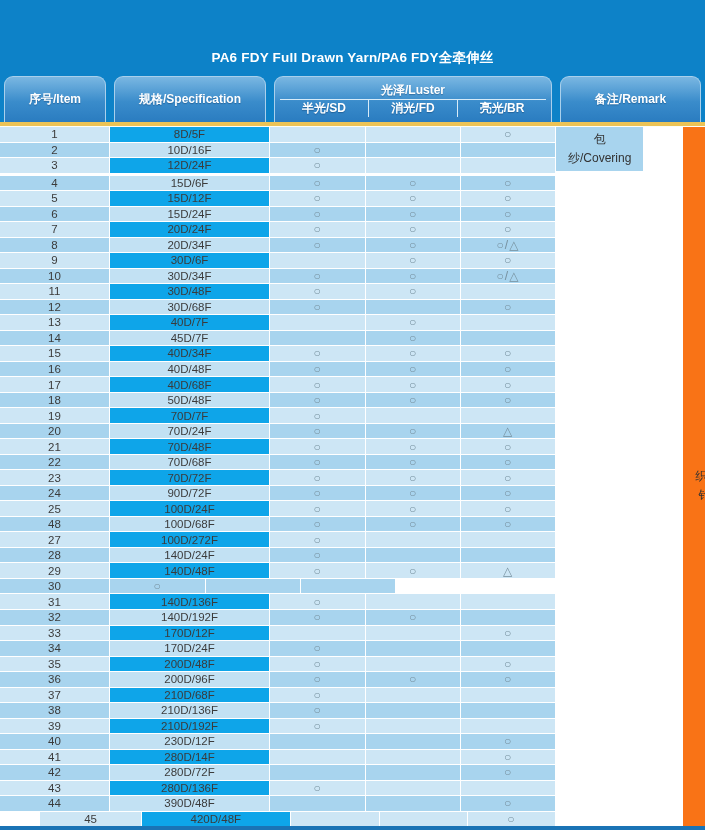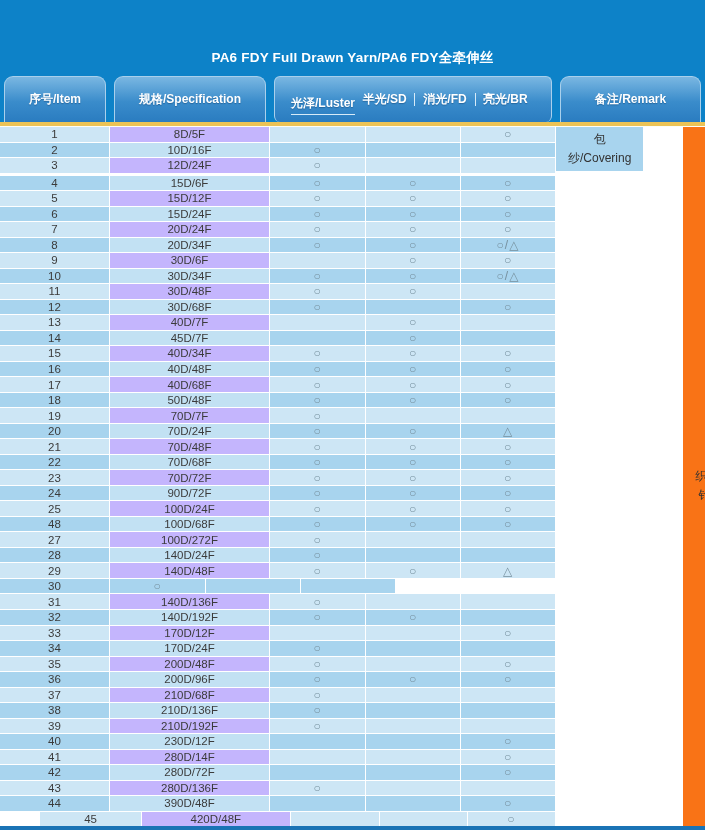--- a/index.html
+++ b/index.html
@@ -22,21 +22,21 @@
   .hcol.c-remark { width:149px; }
   .tab {
     flex:1; margin:0 4px; height:46px; box-sizing:border-box;
     border:1px solid #a9d0ec; border-bottom:none;
     border-radius:9px 9px 0 0;
     background:linear-gradient(#7ab7e2, #3a8ccb 55%, #2a7cc0);
     color:#fff; font-size:12px; font-weight:bold;
     display:flex; align-items:center; justify-content:center;
     text-shadow:0 1px 1px rgba(0,40,80,.35);
   }
-  .tab.luster { flex-direction:row; align-items:stretch; padding:16px; justify-content:flex-start;border-radius:6px; }
+  .tab.luster { flex-direction:column; align-items:stretch; padding:5px; justify-content:flex-start; }
   .luster-top {
     height:21px; display:flex; align-items:center; justify-content:center;
     border-bottom:1px solid #d7ebf8;
   }
   .luster-sub { flex:1; display:flex; }
   .luster-sub .sub {
     flex:1; display:flex; align-items:center; justify-content:center;
     border-left:1px solid #d7ebf8;
   }
   .luster-sub .sub:first-child { border-left:none; }
@@ -53,21 +53,21 @@
     display:flex; align-items:center; justify-content:center;
     font-size:11.5px; color:#3b3b3b; overflow:hidden;
   }
   .cell.item { width:110px; }
   .cell.spec { width:160px; }
   .cell.sd   { width:96px; }
   .cell.fd   { width:95px; }
   .cell.br   { width:95px; }
   .cell.mark { color:#76909e; font-size:12px; letter-spacing:1px; }
   .row.light .cell { background:#cde6f5; }
-  .row.light .cell.spec { background:#c4b5fd; }
+  .row.light .cell.spec { background:#0ea5e9; }
   .row.dark  .cell { background:#a8d4ee; }
   .row.dark  .cell.spec { background:#c2e1f3; }
   
   .remark-col { width:149px; display:flex; flex-direction:row;gap:40px; }
   .remark-cell {
     box-sizing:border-box; display:flex; align-items:center; justify-content:center;
     text-align:center; font-size:12px; color:#333; padding:0 12px; line-height:1.55;
   }
   .remark-cell.first { height:6.67%; background:#a8d4ee; border-bottom:3px solid #fff; }
   .remark-cell.second { flex:1; background:#f97316; }

